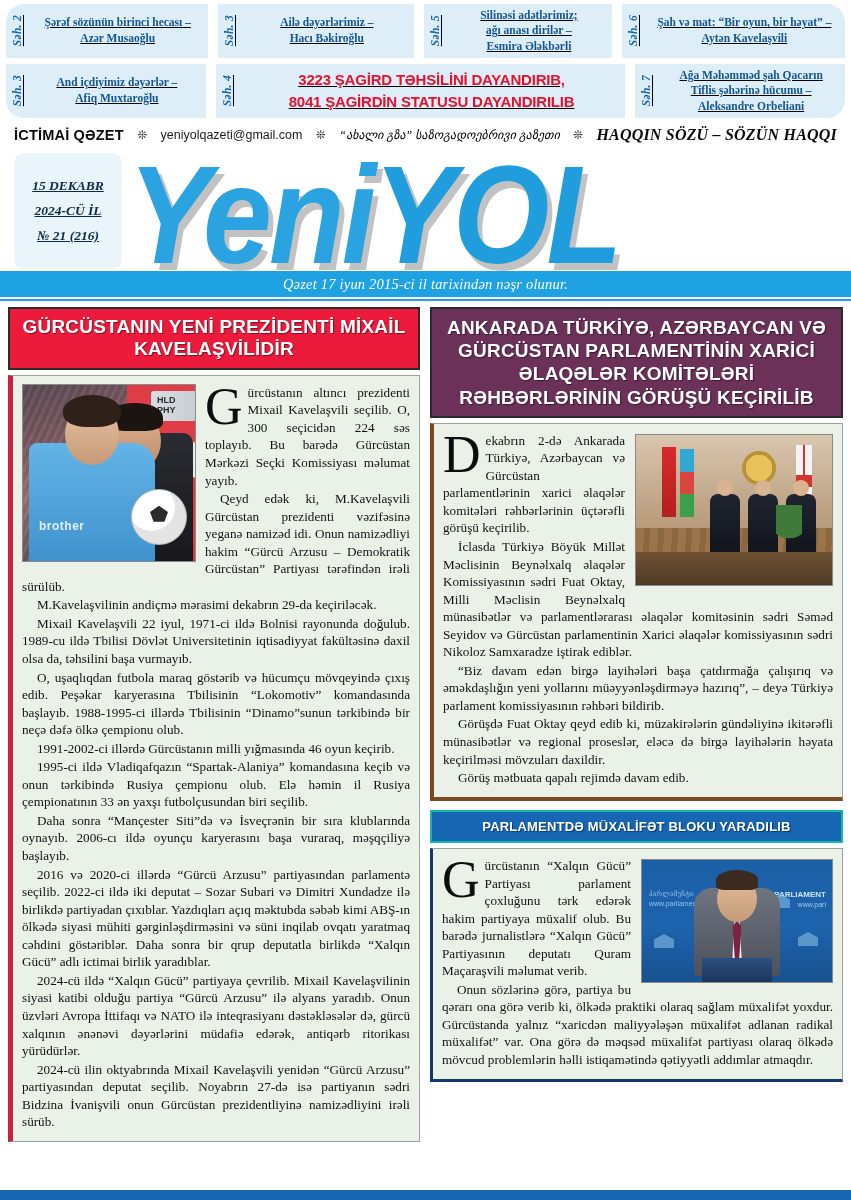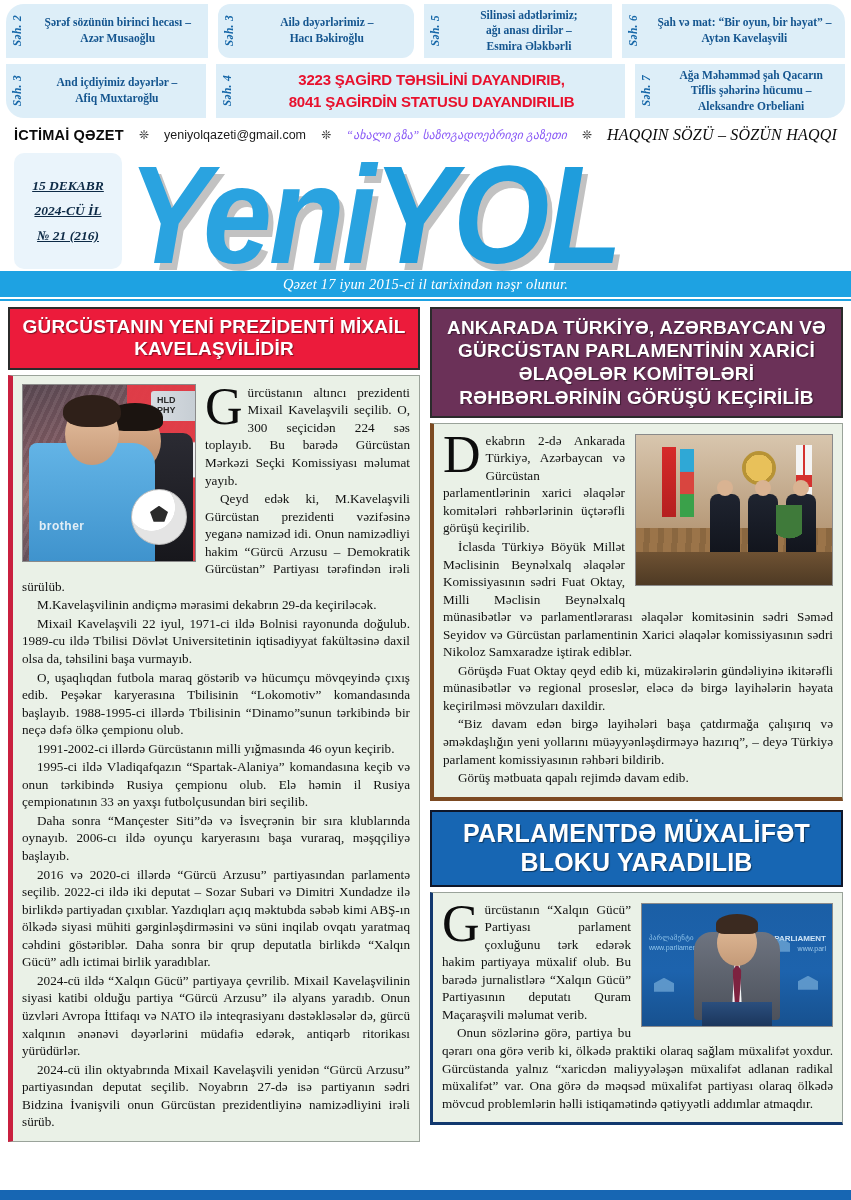--- a/index.html
+++ b/index.html
@@ -6,21 +6,21 @@
   html, body {
     width: 851px; height: 1200px;
     background: #ffffff;
     font-family: "Liberation Serif", serif;
     overflow: hidden;
   }
   .page { position: relative; width: 851px; height: 1200px; background: #fff; }
 
   
   .teasers { padding: 4px 6px 0 6px; }
-  .teaser-row { display: flex; gap: 10px; margin-bottom: 6px; }
+  .teaser-row { display: flex; gap: 10px; margin-bottom: 6px; text-decoration: underline; }
   .teaser {
     background: #ddeef8;
     display: flex; align-items: stretch;
     position: relative;
     min-height: 52px;
   }
   .teaser.r1 { height: 54px; }
   .teaser.r2 { height: 54px; }
   .teaser .pg {
     width: 22px; flex: 0 0 22px;
@@ -42,41 +42,41 @@
     font-size: 11.5px; line-height: 1.35;
     padding: 2px 4px;
     font-family: "Liberation Serif", serif;
   }
   .teaser.red .tx {
     color: #e8112d;
     font-family: "Liberation Sans", sans-serif;
     font-size: 15px; font-weight: bold; letter-spacing: -0.2px;
     line-height: 1.45;
   }
-  .t-w1 { width: 204px; } .t-w2 { width: 199px; border-radius: 12px; }
+  .t-w1 { width: 204px; } .t-w2 { width: 199px; }
   .t-w3 { width: 190px; } .t-w4 { width: 226px; }
   .t-w5 { width: 202px; } .t-w8 { width: 212px; }
   .teaser.round-tr { border-top-right-radius: 18px; }
   .teaser.round-tl { border-top-left-radius: 18px; }
   .teaser.round-bl { border-bottom-left-radius: 18px; }
   .teaser.round-br { border-bottom-right-radius: 18px; }
 
   
   .infobar {
     display: flex; align-items: center; justify-content: space-between;
     padding: 2px 14px 3px 14px; gap: 6px;
   }
   .infobar .ictimai {
     font-family: "Liberation Sans", sans-serif;
     font-weight: bold; font-size: 14.5px; color: #0b0b0b; letter-spacing: .2px;
   }
   .infobar .mail { font-size: 12.5px; color: #1a1a1a; font-family:"Liberation Sans", sans-serif; }
-  .infobar .geo { font-size: 12px; color: #8b5cf6; font-style: italic; }
+  .infobar .geo { font-size: 12px; color: #000000; font-style: italic; }
   .infobar .slogan {
-    font-weight: normal; font-style: italic; font-size: 16px; color: #0b0b0b;
+    font-weight: bold; font-style: italic; font-size: 16px; color: #0b0b0b;
     font-family: "Liberation Serif", serif; letter-spacing: .2px;
   }
   .dingbat { color: #2f2f2f; font-size: 12px; }
 
   
   .masthead { position: relative; height: 150px; }
   .datebox {
     position: absolute; left: 14px; top: 6px; width: 108px; height: 116px;
     background: #eaf4fb; border-radius: 10px;
     display: flex; flex-direction: column; align-items: center; justify-content: center;
@@ -118,21 +118,21 @@
 
   .hd {
     color: #fff; text-align: center;
     font-family: "Liberation Sans", sans-serif;
     font-weight: bold; letter-spacing: .2px;
     padding: 7px 8px;
     text-shadow: 1px 1px 1px rgba(0,0,0,.45);
   }
   .hd.red { background: #ec1b3b; border: 2px solid #2b2b2b; font-size: 19px; line-height: 1.18; }
   .hd.purple { background: #6b3158; border: 2px solid #2b2b2b; font-size: 19px; line-height: 1.22; }
-  .hd.blue { background: #1766b3; border: 2px solid #0f172a; font-size: 25px; line-height: 1.18; }
+  .hd.blue { background: #1766b3; border: 2px solid #14b8a6; font-size: 13px; line-height: 1.18; }
 
   .artbox {
     border: 1px solid #9aa39a;
     background: #eaf1e7;
     margin-top: 5px;
     padding: 8px 9px 9px 9px;
     position: relative;
   }
   .artbox.left-rule { border-left: 5px solid #c9203f; }
   .artbox.brown-rule { border-left: 4px solid #7c4a22; border-bottom: 4px solid #7c4a22; }
@@ -402,22 +402,22 @@
           <div class="mt-flagG"></div>
           <div class="mt-person mt-p1"></div>
           <div class="mt-person mt-p2"></div>
           <div class="mt-person mt-p3"></div>
           <div class="mt-plant"></div>
           <div class="mt-table"></div>
         </div>
 
         <p class="p noind"><span class="dc">D</span><span>ekabrın 2-də Ankarada Türkiyə, Azərbaycan və Gürcüstan parlamentlərinin xarici əlaqələr komitələri rəhbərlərinin üçtərəfli görüşü keçirilib.</span></p>
         <p class="p">İclasda Türkiyə Böyük Millət Məclisinin Beynəlxalq əlaqələr Komissiyasının sədri Fuat Oktay, Milli Məclisin Beynəlxalq münasibətlər və parlamentlərarası əlaqələr komitəsinin sədri Səməd Seyidov və Gürcüstan parlamentinin Xarici əlaqələr komissiyasının sədri Nikoloz Samxaradze iştirak ediblər.</p>
+        <p class="p"><span class="quote">“Biz davam edən birgə layihələri başa çatdırmağa çalışırıq və əməkdaşlığın yeni yollarını müəyyənləşdirməyə hazırıq”,</span><span> – deyə Türkiyə parlament komissiyasının rəhbəri bildirib.</span></p>
         <p class="p">Görüşdə Fuat Oktay qeyd edib ki, müzakirələrin gündəliyinə ikitərəfli münasibətlər və regional proseslər, eləcə də birgə layihələrin həyata keçirilməsi mövzuları daxildir.</p>
-        <p class="p"><span class="quote">“Biz davam edən birgə layihələri başa çatdırmağa çalışırıq və əməkdaşlığın yeni yollarını müəyyənləşdirməyə hazırıq”,</span><span> – deyə Türkiyə parlament komissiyasının rəhbəri bildirib.</span></p>
         <p class="p">Görüş mətbuata qapalı rejimdə davam edib.</p>
       </div>
 
       <div class="hd blue" style="margin-top:9px">PARLAMENTDƏ MÜXALİFƏT BLOKU YARADILIB</div>
 
       <div class="artbox navy-rule clearfix">
 
         <div class="photo ph-right2 ph-parl">
           <div class="pl-logo1">პარლამენტი</div>
           <div class="pl-logo2">www.parliament.ge</div>

